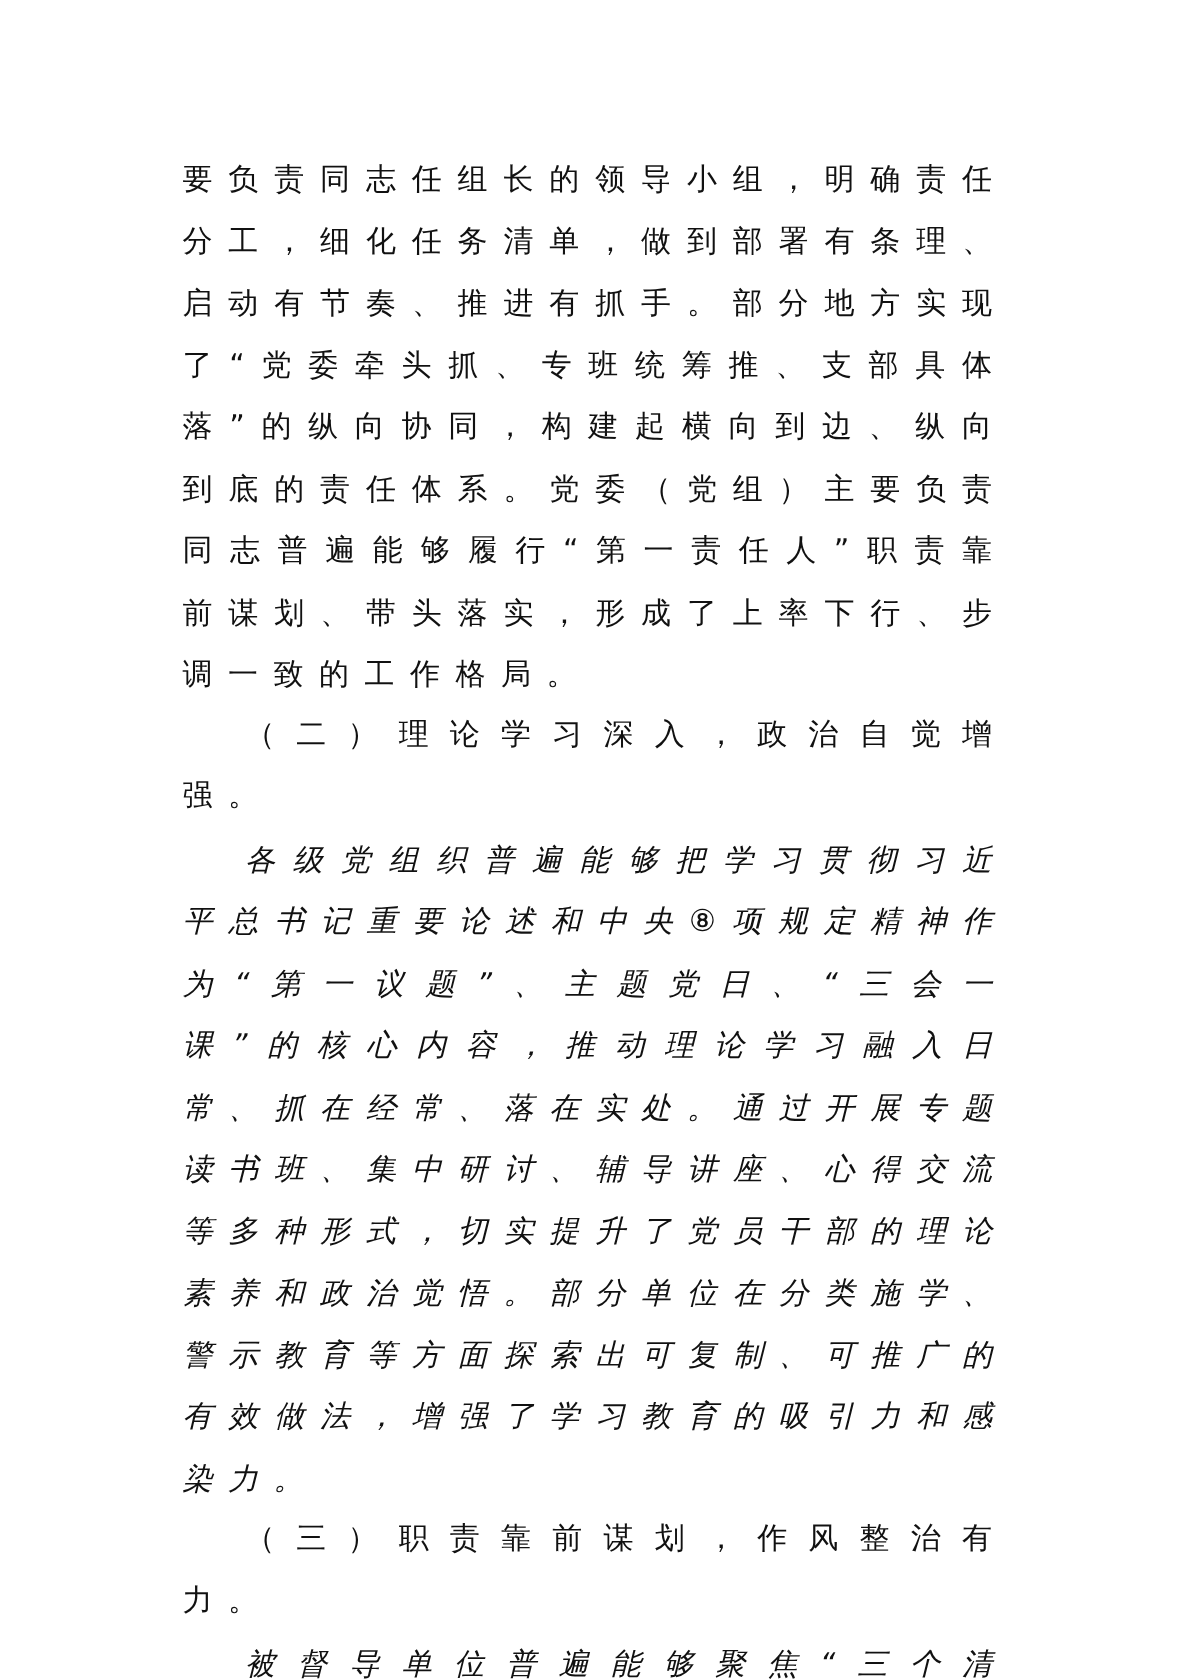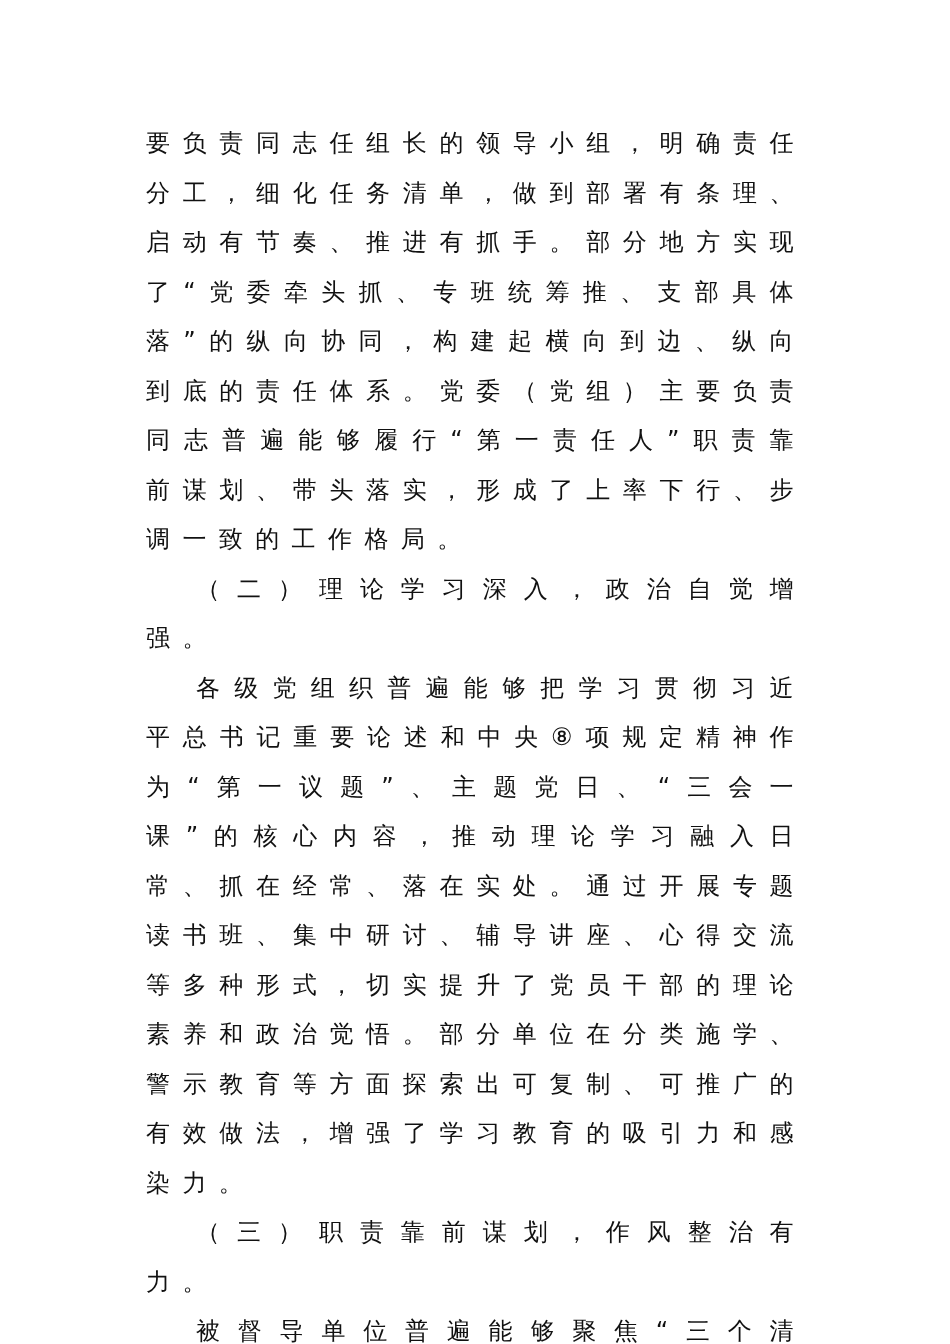--- a/index.html
+++ b/index.html
@@ -35,23 +35,25 @@
   }
   .content p {
     margin: 0;
     padding: 0;
     text-align: justify;
     text-align-last: left;
     word-break: break-all;
   }
   .content p.indent {
     text-indent: 50px;
+    font-style: italic;
   }
   .content p.heading {
     text-indent: 50px;
+    font-family: Liberation Mono, monospace;
   }
 </style>
 </head>
 <body>
 
 <div class="page">
   <div class="content">
     <p class="body-text">要负责同志任组长的领导小组，明确责任分工，细化任务清单，做到部署有条理、启动有节奏、推进有抓手。部分地方实现了“党委牵头抓、专班统筹推、支部具体落”的纵向协同，构建起横向到边、纵向到底的责任体系。党委（党组）主要负责同志普遍能够履行“第一责任人”职责靠前谋划、带头落实，形成了上率下行、步调一致的工作格局。</p>
     <p class="heading">（二）理论学习深入，政治自觉增强。</p>
     <p class="indent">各级党组织普遍能够把学习贯彻习近平总书记重要论述和中央⑧项规定精神作为“第一议题”、主题党日、“三会一课”的核心内容，推动理论学习融入日常、抓在经常、落在实处。通过开展专题读书班、集中研讨、辅导讲座、心得交流等多种形式，切实提升了党员干部的理论素养和政治觉悟。部分单位在分类施学、警示教育等方面探索出可复制、可推广的有效做法，增强了学习教育的吸引力和感染力。</p>

